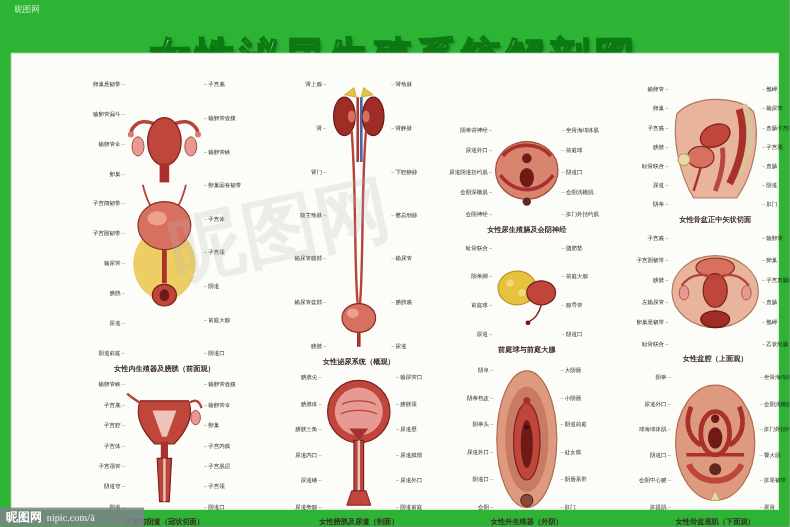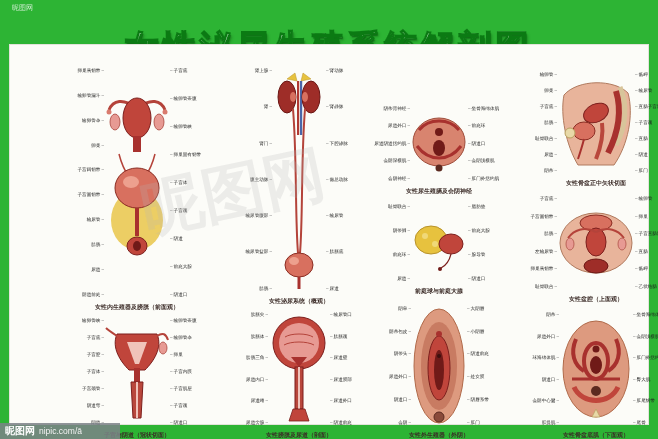--- a/index.html
+++ b/index.html
@@ -11,21 +11,21 @@
          text-shadow:1px 2px 1px rgba(9,90,15,.65),2px 3px 3px rgba(0,60,0,.35);}
   .sheet{position:absolute;left:9px;top:44px;width:640px;height:381px;background:#fcfcf8;
          box-shadow:inset 0 0 0 1px #e3e3da;}
   .corner-mark{position:absolute;top:3px;left:12px;font-size:7px;color:rgba(255,255,255,.75);}
   .diag-mark{position:absolute;left:140px;top:150px;font-size:62px;font-weight:bold;
              color:rgba(180,180,180,.22);transform:rotate(-12deg);pointer-events:none;z-index:5;}
   .wm-bar{position:absolute;left:0;bottom:0;width:120px;height:16px;z-index:6;
           background:rgba(125,131,136,.85);display:flex;align-items:center;gap:4px;padding:0 5px;
           box-sizing:border-box;}
   .wm-site{color:#fff;font-weight:bold;font-size:10px;}
-  .wm-url{color:#f2f2f2;font-size:8.5px;}
+  .wm-url{color:#f2f2f2;font-size:8.5px;font-family:Liberation Serif, serif;}
   .fig{position:absolute;display:flex;align-items:stretch;padding-bottom:11px;box-sizing:border-box;}
   .labels{flex:1 1 0;display:flex;flex-direction:column;justify-content:space-between;
           padding:4px 1px;font-size:4.6px;line-height:1.15;color:#1d1d1d;min-width:0;}
   .labels.left{text-align:right;align-items:flex-end;}
   .labels.right{text-align:left;align-items:flex-start;}
   .lab{white-space:nowrap;}
   .labels.left .lab::after{content:"–";color:#777;margin-left:1px;}
   .labels.right .lab::before{content:"–";color:#777;margin-right:1px;}
   .art{flex:0 0 auto;align-self:center;}
   .cap{position:absolute;left:0;right:0;bottom:0;text-align:center;

